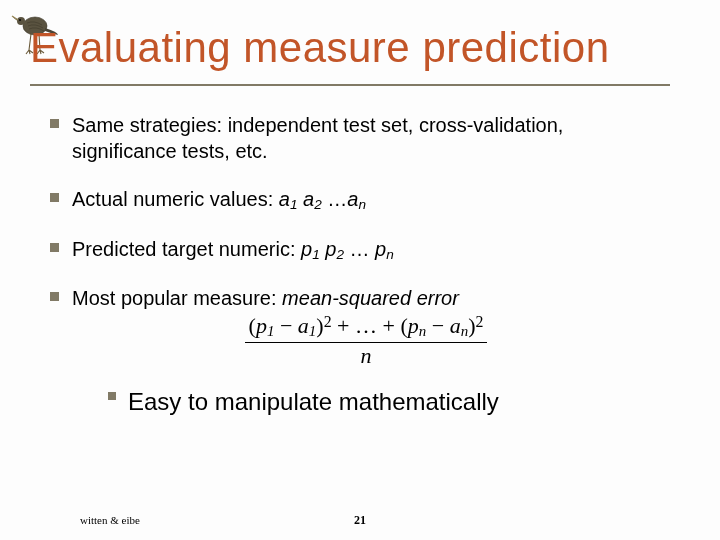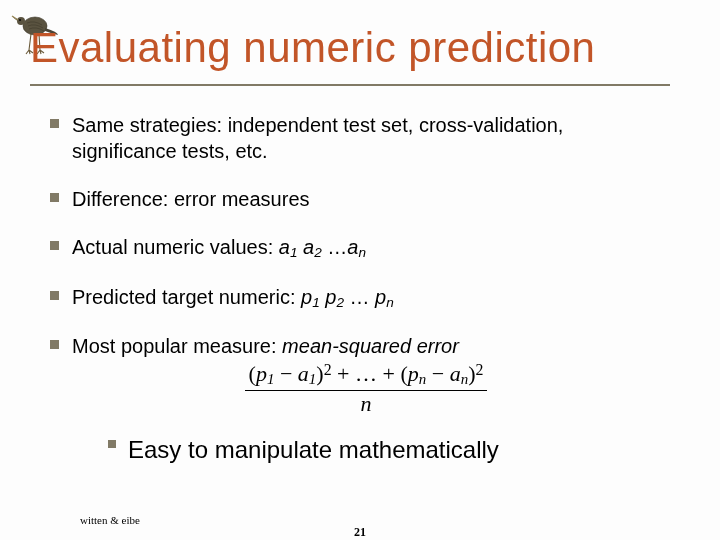--- a/index.html
+++ b/index.html
@@ -110,21 +110,21 @@
   .footer-left {
     position: absolute;
     bottom: 14px;
     left: 80px;
     font-size: 11px;
     font-family: "Times New Roman", Times, serif;
     color: #000;
   }
   .footer-center {
     position: absolute;
-    bottom: 0;
+    bottom: 12px;
     left: 50%;
     transform: translateX(-50%);
     font-size: 12px;
     font-weight: bold;
     font-family: "Times New Roman", Times, serif;
   }
 </style>
 </head>
 <body>
 
@@ -140,28 +140,27 @@
       <path d="M2 14 L8 18" stroke="#9a8a5a" stroke-width="1.3"></path>
       <path d="M21 32 L19 48 M19 48 L16 52 M19 48 L20 52 M19 48 L23 51" stroke="#6a5a3a" stroke-width="1.1" fill="none"></path>
       <path d="M29 32 L30 48 M30 48 L27 52 M30 48 L31 52 M30 48 L34 51" stroke="#6a5a3a" stroke-width="1.1" fill="none"></path>
       <path d="M35 26 Q48 30 48 33 Q40 31 35 29 Z" fill="#4a4436"></path>
       <path d="M17 21 Q24 18 32 23" stroke="#3a3526" stroke-width="0.5" fill="none"></path>
       <path d="M18 24 Q25 21 33 26" stroke="#3a3526" stroke-width="0.5" fill="none"></path>
       <path d="M19 27 Q26 24 34 29" stroke="#3a3526" stroke-width="0.5" fill="none"></path>
     </g>
   </svg>
 
-  <div class="title">Evaluating numeric prediction</div>
+  <div class="title">Evaluating measure prediction</div>
   <div class="rule"></div>
 
   <div class="bullets">
 
     <div class="b1">Same strategies: independent test set, cross-validation, significance tests, etc.</div>
 
-    <div class="b1">Difference: error measures</div>
 
     <div class="b1">
       <span>Actual numeric values: </span><span class="ital"><span>a</span><sub>1</sub></span>
       <span class="ital"><span>a</span><sub>2</sub></span><span> …</span><span class="ital"><span>a</span><sub>n</sub></span>
     </div>
 
     <div class="b1">
       <span>Predicted target numeric: </span><span class="ital"><span>p</span><sub>1</sub></span>
       <span class="ital"><span>p</span><sub>2</sub></span><span> … </span><span class="ital"><span>p</span><sub>n</sub></span>
     </div>

